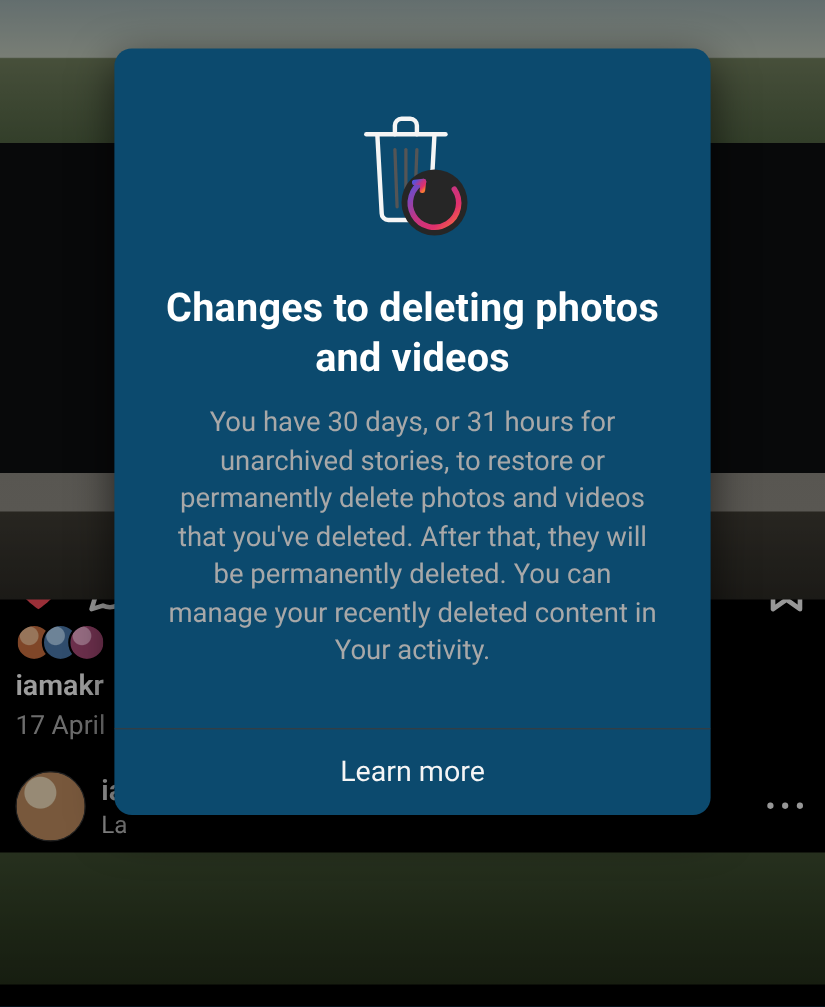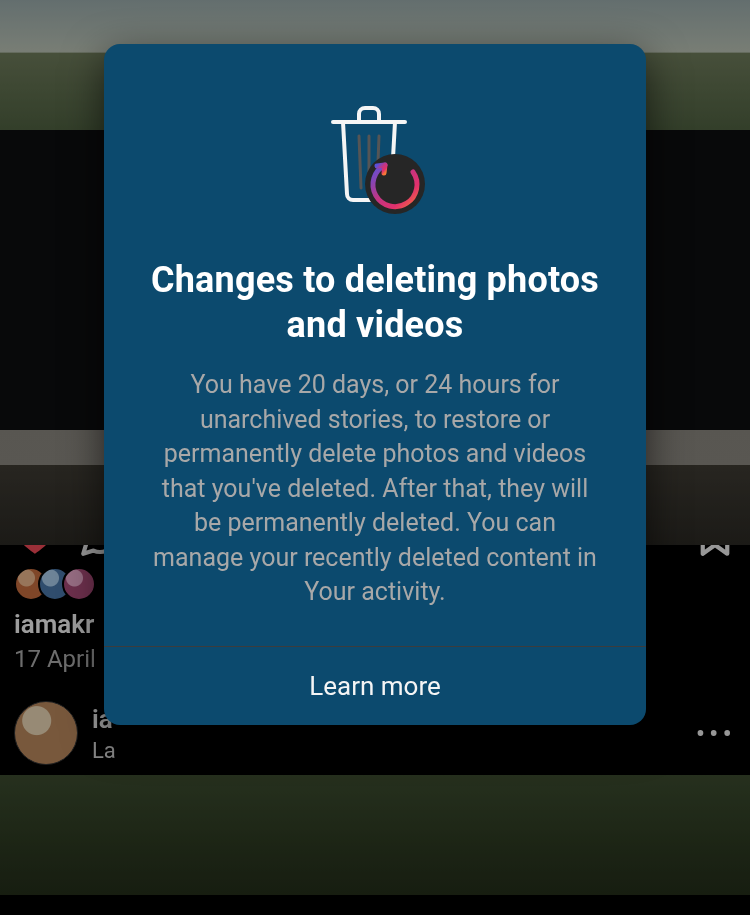--- a/index.html
+++ b/index.html
@@ -170,20 +170,21 @@
   .modal-btn {
     border-top: 1px solid #3c3c3c;
     height: 78px;
     display: flex;
     align-items: center;
     justify-content: center;
     font-size: 26px;
     color: #f5f5f5;
     cursor: pointer;
     user-select: none;
+    margin-top: 16px;
   }
 
   
 </style>
 </head>
 <body>
 
 <div class="feed">
 
   <div class="photo"></div>
@@ -267,20 +268,20 @@
             <circle r="30" fill="#262626"></circle>
             <path d="M 18 -12 A 22 22 0 1 1 -10 -19" fill="none" stroke="url(#ig-grad)" stroke-width="5" stroke-linecap="round"></path>
 
             <path d="M -18 -18 L -10 -19 L -11 -11" fill="none" stroke="url(#ig-grad)" stroke-width="5" stroke-linecap="round" stroke-linejoin="round"></path>
           </g>
         </svg>
       </div>
 
       <div class="modal-title">Changes to deleting photos and videos</div>
 
-      <div class="modal-text">You have 20 days, or 24 hours for unarchived stories, to restore or permanently delete photos and videos that you've deleted. After that, they will be permanently deleted. You can manage your recently deleted content in Your activity.</div>
+      <div class="modal-text">You have 30 days, or 31 hours for unarchived stories, to restore or permanently delete photos and videos that you've deleted. After that, they will be permanently deleted. You can manage your recently deleted content in Your activity.</div>
     </div>
 
     <div class="modal-btn">Learn more</div>
 
 
   </div>
 </div>
 
 </body></html>

